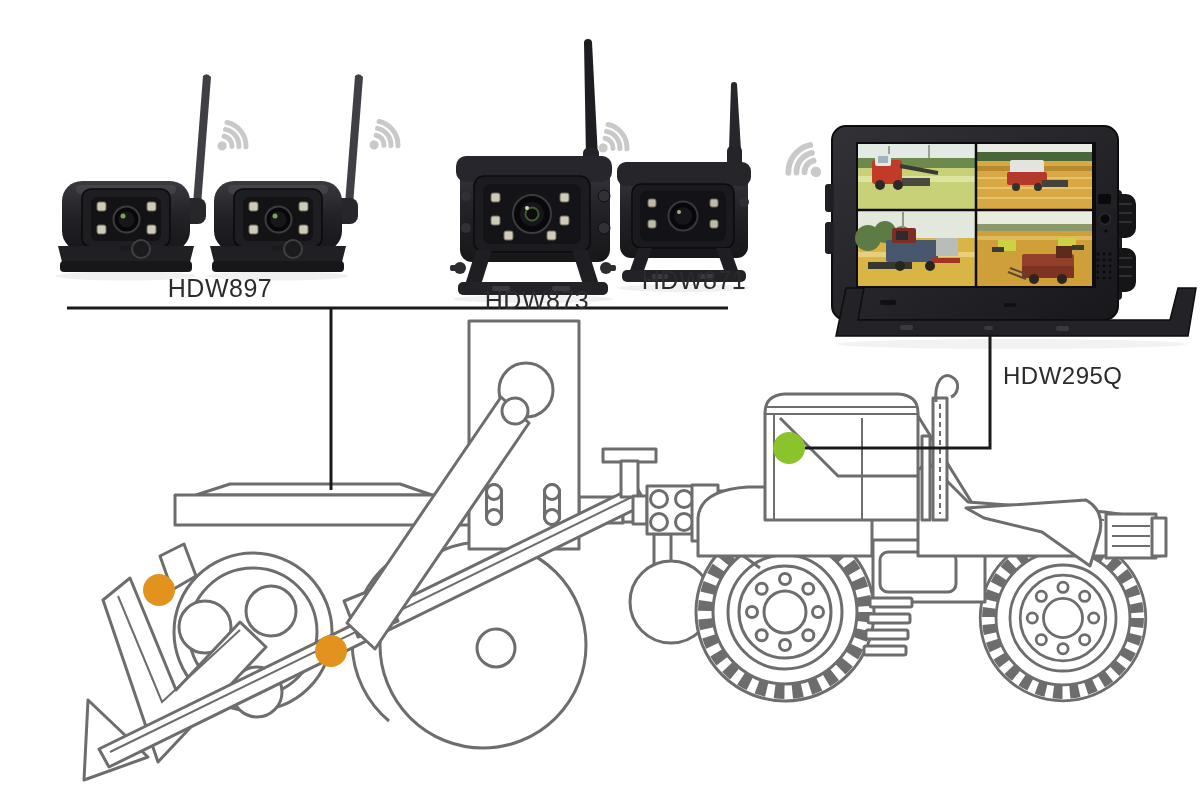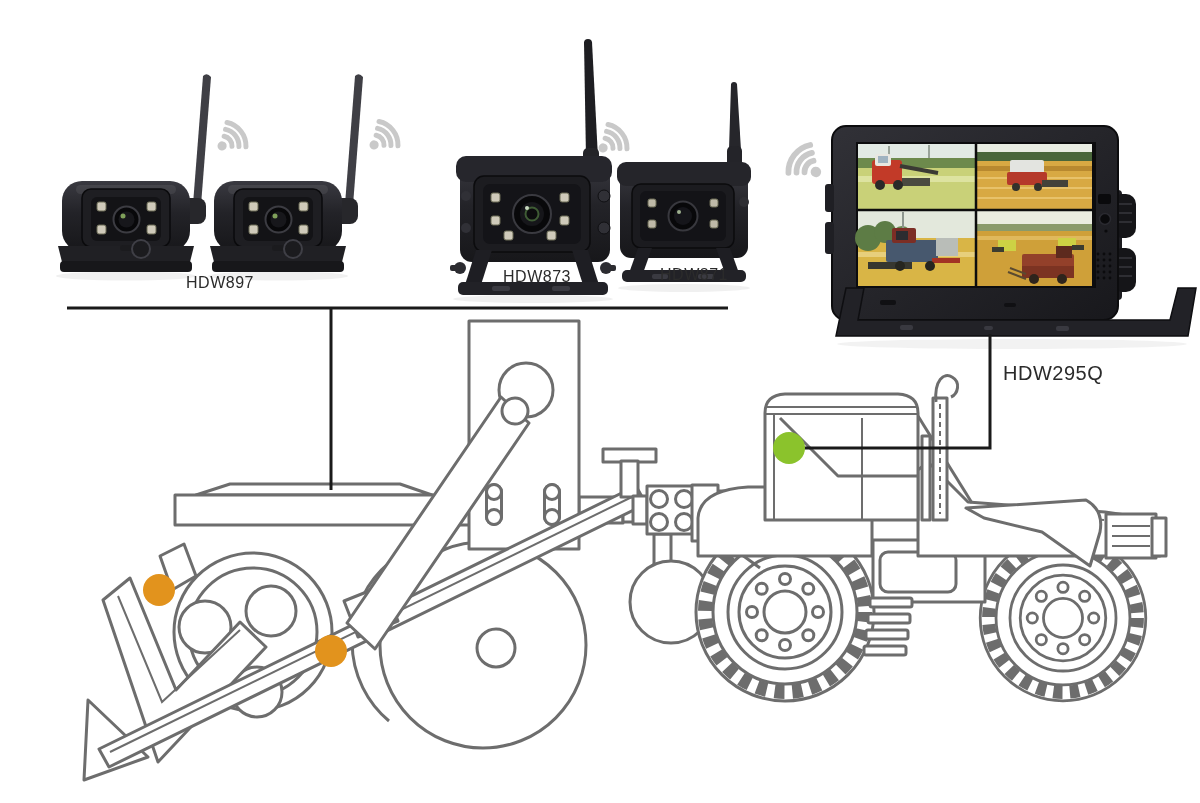--- a/index.html
+++ b/index.html
@@ -1,21 +1,21 @@
 <!DOCTYPE html>
 <html><head>
 <meta charset="utf-8">
 <style>
   html,body{margin:0;padding:0;background:#fff;}
   .stage{position:relative;width:1200px;height:803px;background:#ffffff;overflow:hidden;
          font-family:"Liberation Sans",sans-serif;}
   .stage svg{position:absolute;left:0;top:0;}
-  .lbl{position:absolute;color:#2b2b2b;font-size:16px;letter-spacing:.5px;white-space:nowrap;}
+  .lbl{position:absolute;color:#2b2b2b;font-size:25px;letter-spacing:.5px;white-space:nowrap;}
   .lbl.center{transform:translateX(-50%);}
-  .lbl.big{font-size:20px;}
+  .lbl.big{font-size:24px;}
   
   .ln{fill:#ffffff;stroke-width:3;stroke-linejoin:round;}
   .nf{fill:none;stroke-width:3;stroke-linejoin:round;}
   .thin{fill:none;stroke-width:2;}
 </style>
 </head>
 <body>
 
 <div class="stage">
 
@@ -363,17 +363,17 @@
     <path d="M990,334 V448 H795"></path>
   </g>
   <g stroke="none">
     <circle cx="159" cy="590" r="16" fill="#e2931d"></circle>
     <circle cx="331" cy="651" r="16" fill="#e2931d"></circle>
     <circle cx="789" cy="448" r="16" fill="#8bc32c"></circle>
   </g>
 </svg>
 
 <div class="lbl center" style="left:220px;top:274px;">HDW897</div>
-<div class="lbl center" style="left:537px;top:268px;">HDW873</div>
+<div class="lbl center" style="left:537px;top:286px;">HDW873</div>
 <div class="lbl center" style="left:694px;top:266px;">HDW871</div>
 <div class="lbl big" style="left:1003px;top:362px;">HDW295Q</div>
 
 </div>
 
 </body></html>

